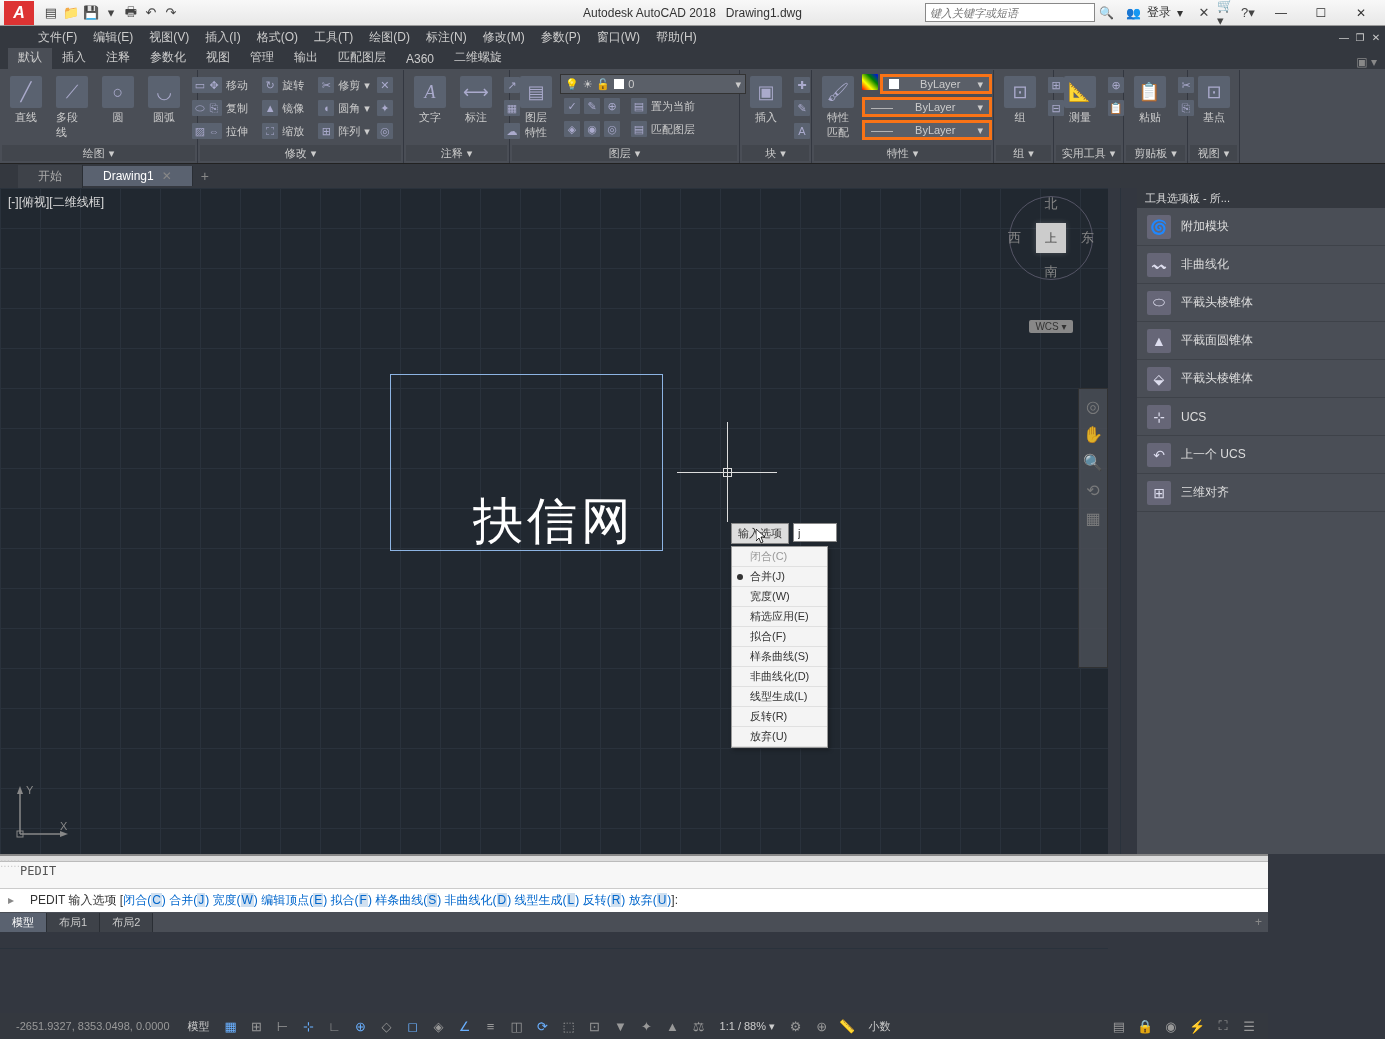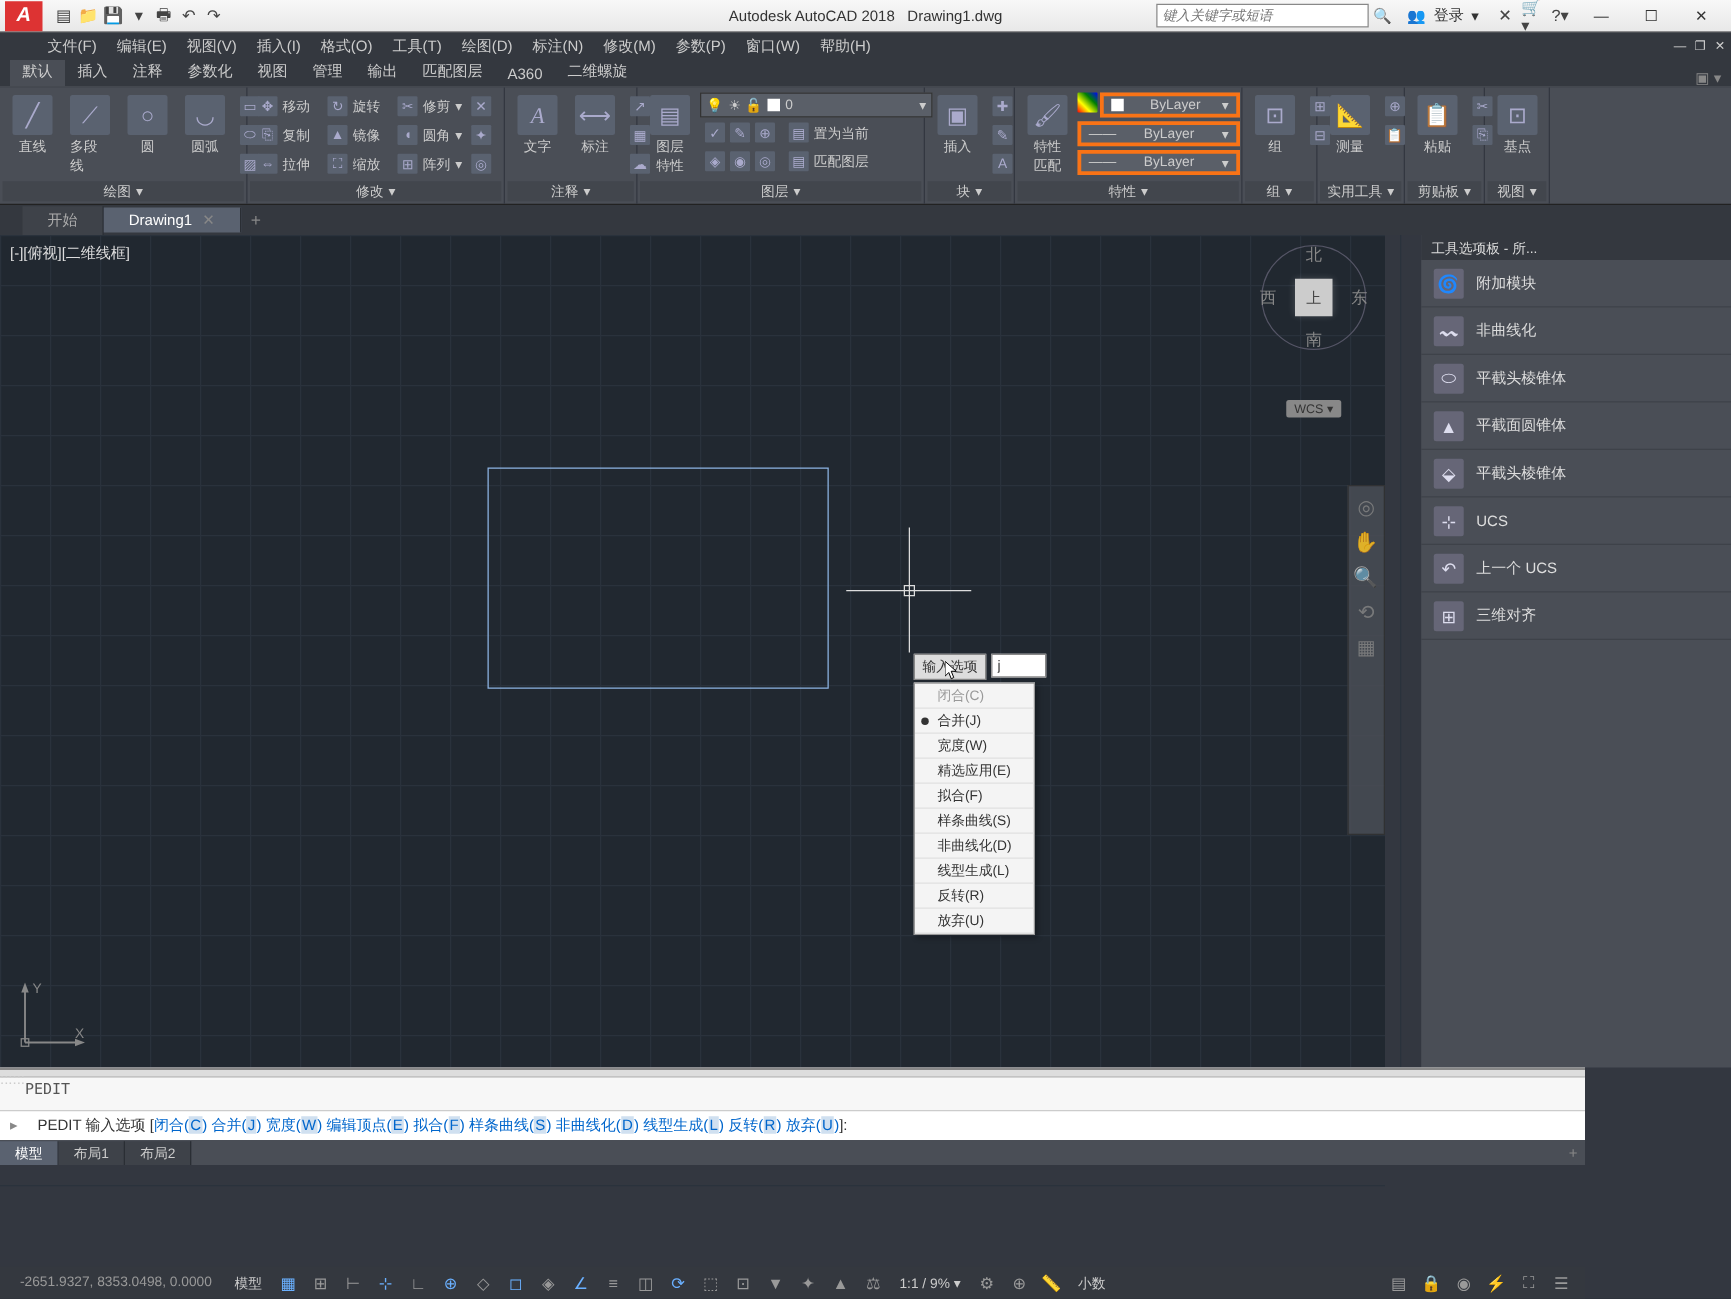--- a/index.html
+++ b/index.html
@@ -410,20 +410,21 @@
       <div class="grid-line-h" style="top: 520px;"></div>
       <div class="grid-line-h" style="top: 560px;"></div>
       <div class="grid-line-h" style="top: 600px;"></div>
       <div class="grid-line-h" style="top: 640px;"></div>
       <div class="grid-line-h" style="top: 680px;"></div>
       <div class="grid-line-h" style="top: 720px;"></div>
       <div class="grid-line-h" style="top: 760px;"></div>
     </div>
   <div class="view-label">[-][俯视][二维线框]</div>
   <div class="rect-shape"></div>
+  <div class="watermark">抉信网</div>
   <div class="crosshair-v"></div>
   <div class="crosshair-h"></div>
   <div class="crosshair-box"></div>
 
   <div class="dyn-input">
     <span class="dyn-label">输入选项</span>
     <input class="dyn-field" value="j" style="">
   </div>
 
   <div class="context-menu" id="ctx-menu">
@@ -578,21 +579,21 @@
   <span class="status-btn active">∠</span>
   <span class="status-btn">≡</span>
   <span class="status-btn">◫</span>
   <span class="status-btn active">⟳</span>
   <span class="status-btn">⬚</span>
   <span class="status-btn">⊡</span>
   <span class="status-btn">▼</span>
   <span class="status-btn">✦</span>
   <span class="status-btn">▲</span>
   <span class="status-btn">⚖</span>
-  <span class="status-text"><span>1:1 / 9%</span> ▾</span>
+  <span class="status-text"><span>1:1 / 88%</span> ▾</span>
   <span class="status-btn">⚙</span>
   <span class="status-btn">⊕</span>
   <span class="status-btn">📏</span>
   <span class="status-text">小数</span>
   <span class="status-sep"></span>
   <span class="status-btn">▤</span>
   <span class="status-btn">🔒</span>
   <span class="status-btn">◉</span>
   <span class="status-btn">⚡</span>
   <span class="status-btn">⛶</span>

